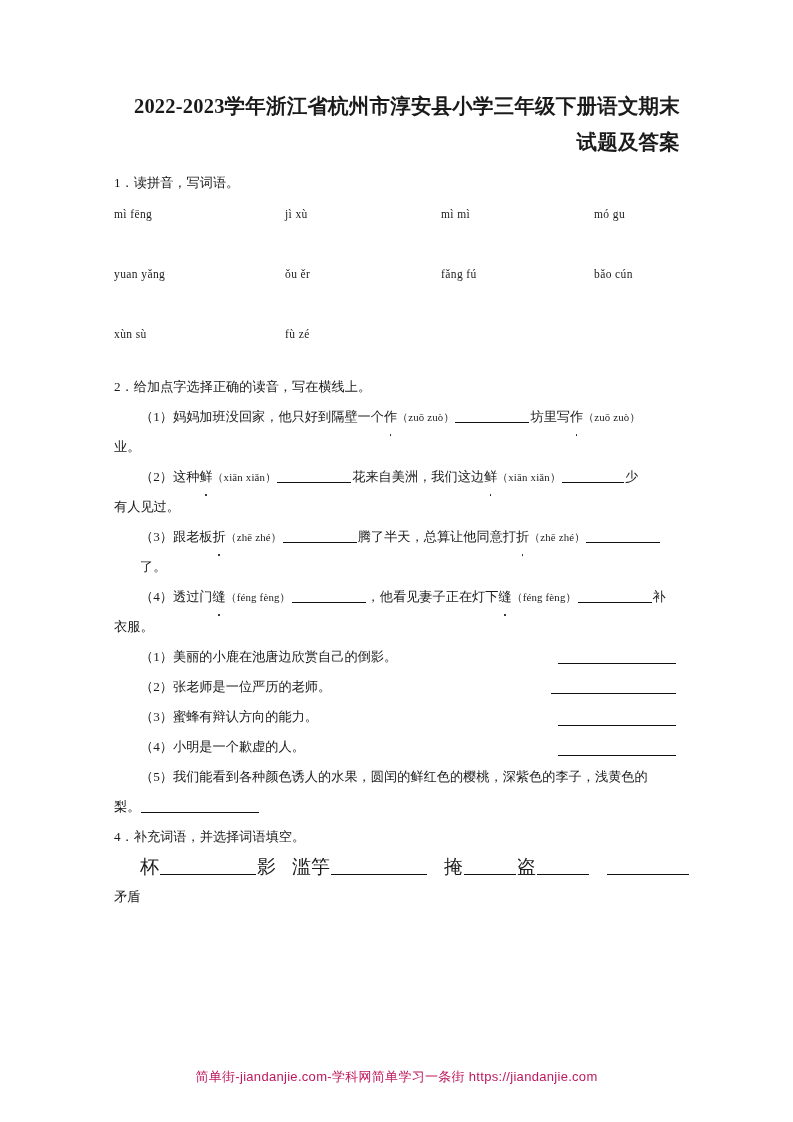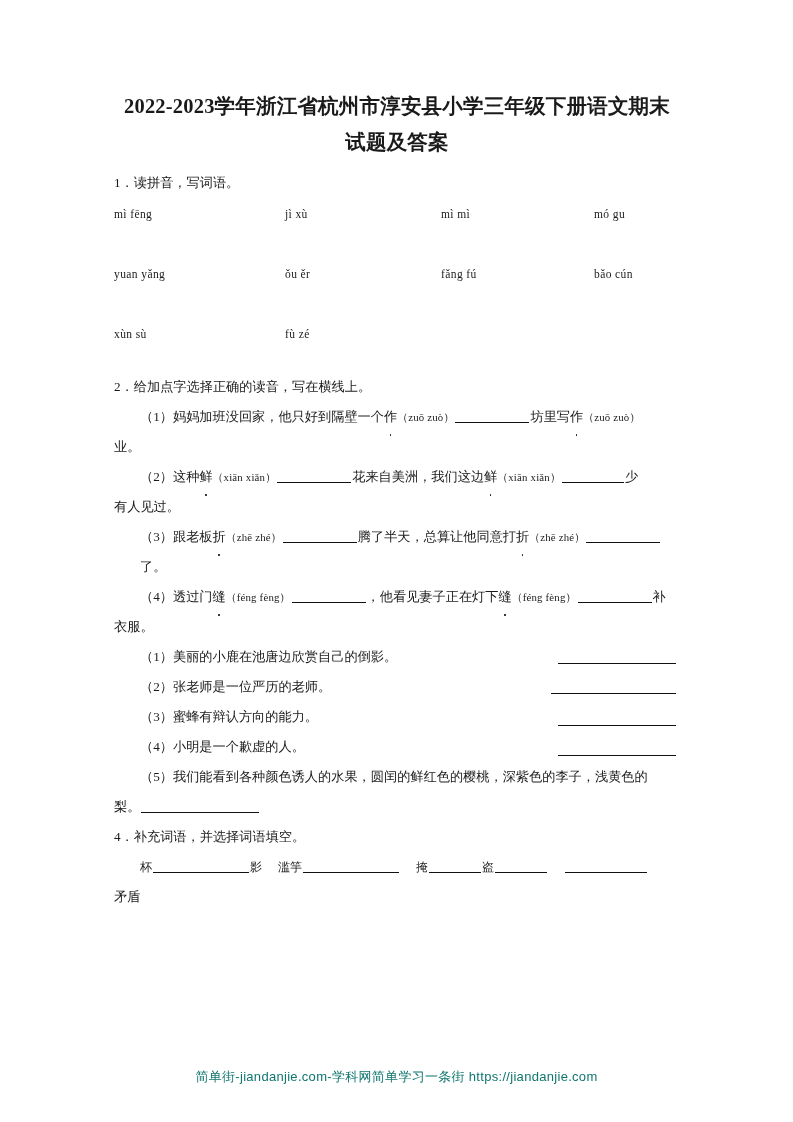--- a/index.html
+++ b/index.html
@@ -30,21 +30,21 @@
   }
 
   
   .doc-title {
     font-family: "Liberation Serif", "DejaVu Serif", serif;
     font-weight: bold;
     font-size: 20.5px;
     line-height: 36px;
     letter-spacing: 0.2px;
     margin: 0 0 8px 0;
-    text-align: center;
+    text-align: right;
   }
 
   
   .q-head {
     font-size: 13.2px;
     line-height: 30px;
     margin: 0;
     white-space: nowrap;
   }
   .q-line {
@@ -118,37 +118,37 @@
     position: absolute;
     border-bottom: 1.3px solid #111;
     width: 118px;
     height: 0;
   }
 
   
   .word-row {
     position: relative;
     height: 30px;
-    font-size: 12px;
+    font-size: 19px;
     line-height: 30px;
     padding-left: 26px;
     white-space: nowrap;
   }
   .word-row .gap-wide { display: inline-block; width: 16px; }
 
   
   .footer {
     position: absolute;
     left: 0;
     top: 1068px;
     width: 793px;
     text-align: center;
     font-family: "Liberation Sans", "DejaVu Sans", sans-serif;
     font-size: 13px;
-    color: #0f766e;
+    color: #be185d;
     letter-spacing: 0.3px;
   }
 </style>
 </head>
 <body>
 
 <div class="page">
 
   <div class="content">
 

